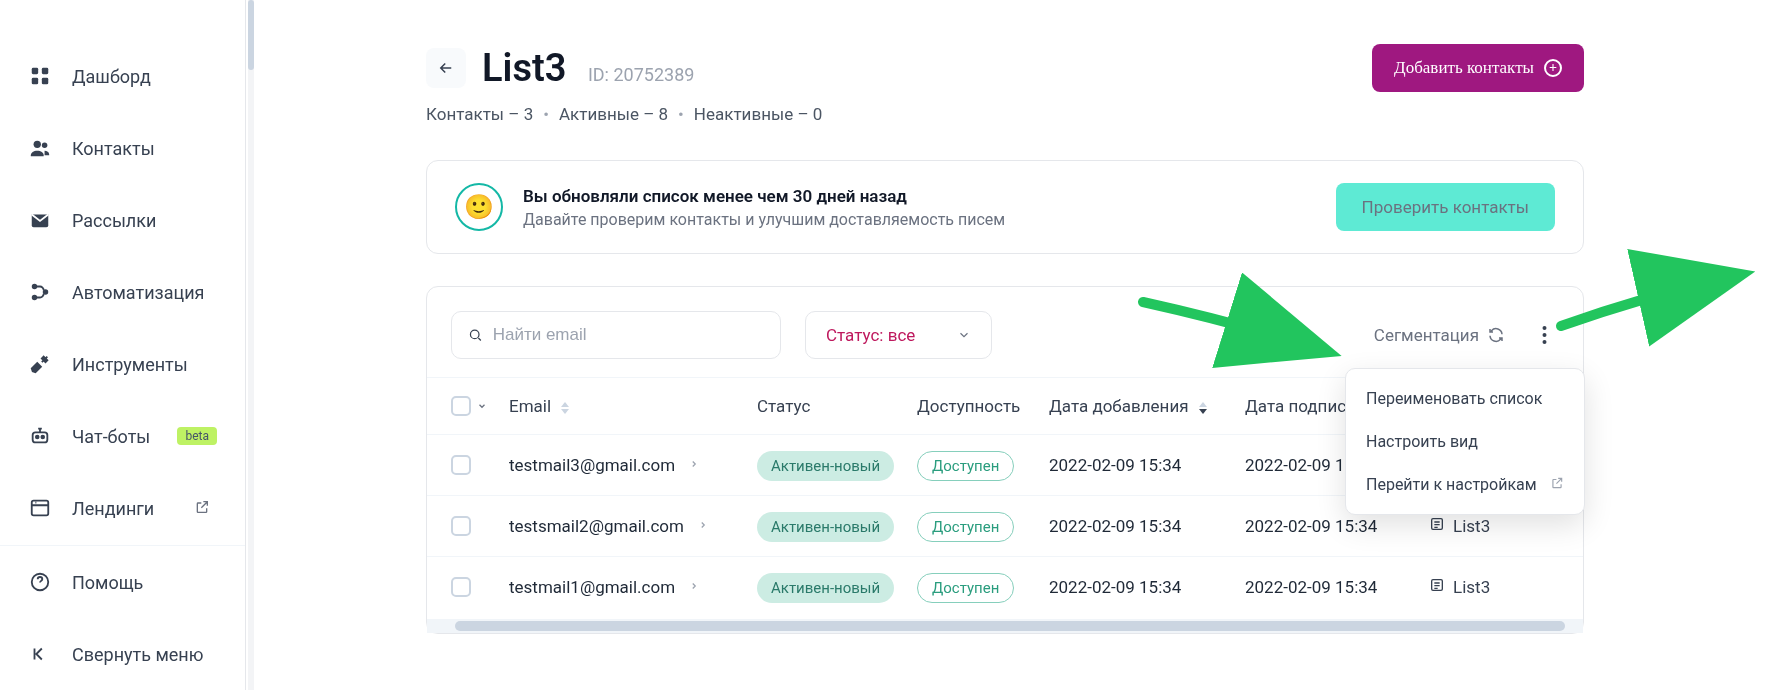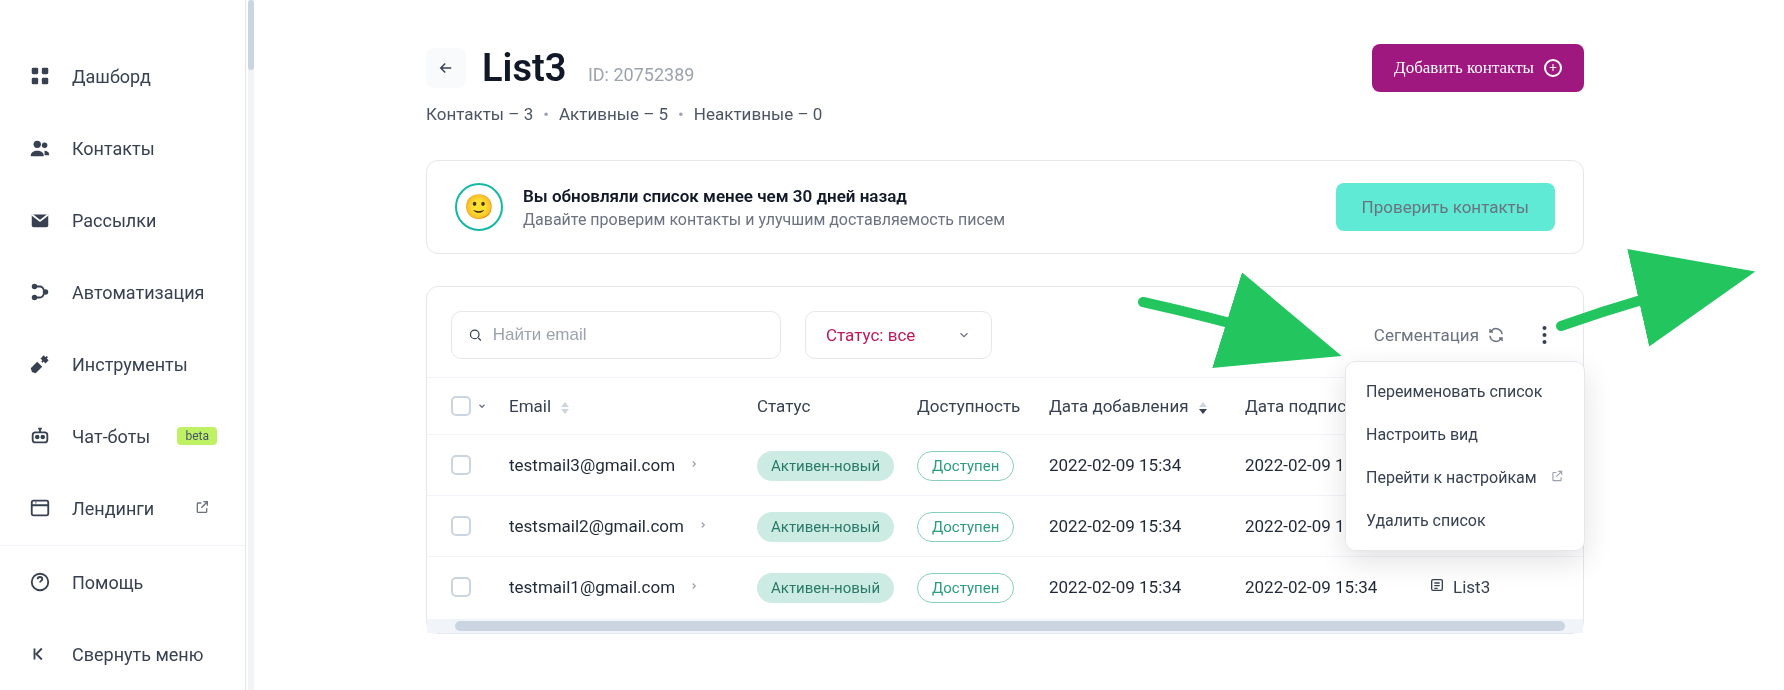--- a/index.html
+++ b/index.html
@@ -291,21 +291,21 @@
     background: #fff;
     padding: 5px 14px;
     border-radius: 999px;
     font-size: 15px;
   }
   .list-cell { display: flex; align-items: center; gap: 8px; color: #374151; }
   .list-icon { color: #374151; }
   
   .dropdown {
     position: absolute;
-    top: 74px;
+    top: 81px;
     right: -2px;
     width: 240px;
     background: #fff;
     border: 1px solid #e5e7eb;
     border-radius: 10px;
     box-shadow: 0 10px 30px rgba(0,0,0,0.12);
     z-index: 100;
     padding: 8px 0;
   }
   .dropdown-item {
@@ -462,21 +462,21 @@
         </h1>
         <div class="add-btn">
           <span>Добавить контакты</span>
           <span class="add-btn-icon">+</span>
         </div>
       </div>
 
       <div class="stats-row">
         <span>Контакты – 3</span>
         <span class="stats-dot">•</span>
-        <span>Активные – 5</span>
+        <span>Активные – 8</span>
         <span class="stats-dot">•</span>
         <span>Неактивные – 0</span>
       </div>
 
       <div class="banner">
         <div class="banner-emoji">🙂</div>
         <div class="banner-text">
           <h3>Вы обновляли список менее чем 30 дней назад</h3>
           <p>Давайте проверим контакты и улучшим доставляемость писем</p>
         </div>
@@ -518,21 +518,20 @@
           <div class="dropdown-item">Переименовать список</div>
           <div class="dropdown-item">Настроить вид</div>
           <div class="dropdown-item">
             <span>Перейти к настройкам</span>
             <span class="dd-ext">
               <svg width="14" height="14" viewBox="0 0 24 24" fill="none" stroke="currentColor" stroke-width="2">
                   <path d="M14 4h6v6M20 4l-9 9M19 14v5a1 1 0 01-1 1H6a1 1 0 01-1-1V7a1 1 0 011-1h5"></path>
                 </svg>
             </span>
           </div>
-          <div class="dropdown-item">Удалить список</div>
         </div>
 
         <div class="table-header">
           <div class="col-check">
             <div class="checkbox"></div>
             <svg class="chevron-mini" width="10" height="10" viewBox="0 0 24 24" fill="none" stroke="#6b7280" stroke-width="3">
                 <path d="M6 9l6 6 6-6"></path>
               </svg>
           </div>
           <div class="col-email">

